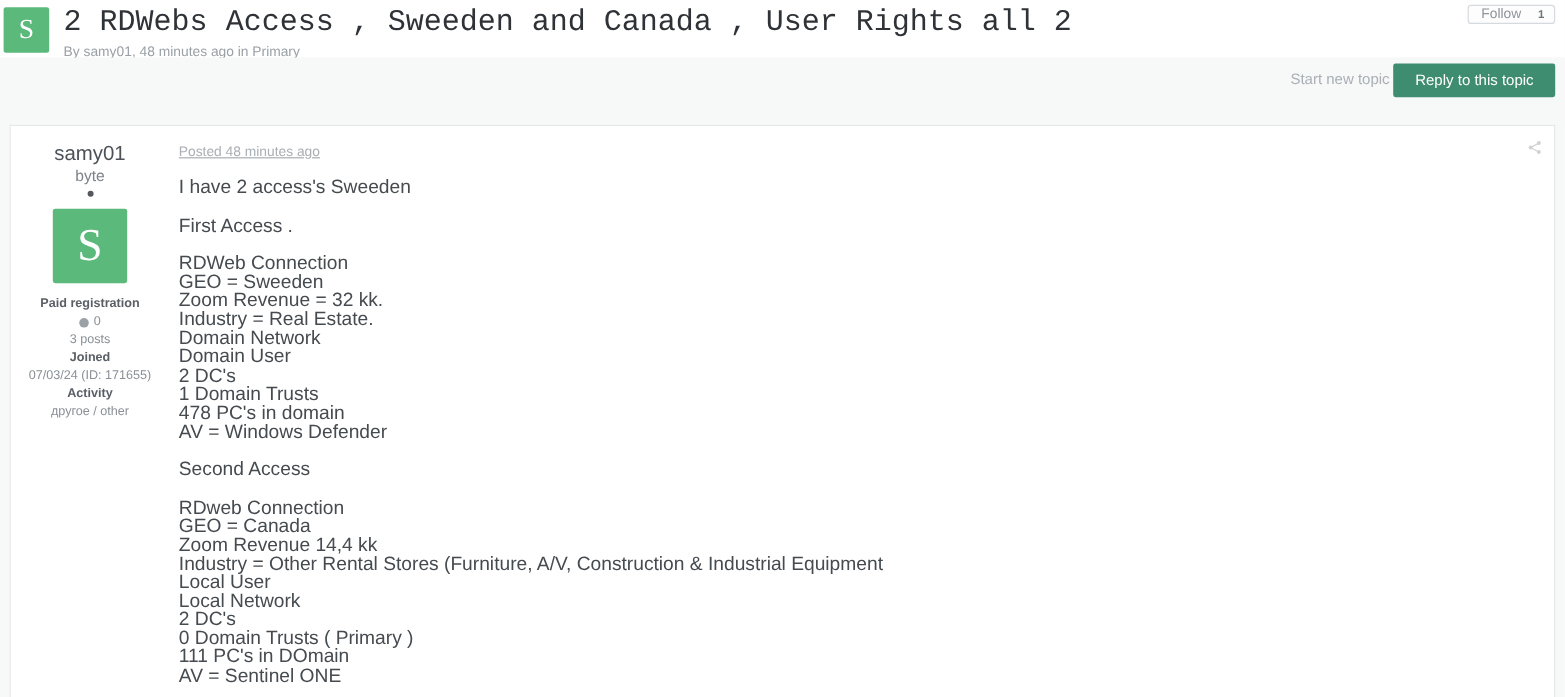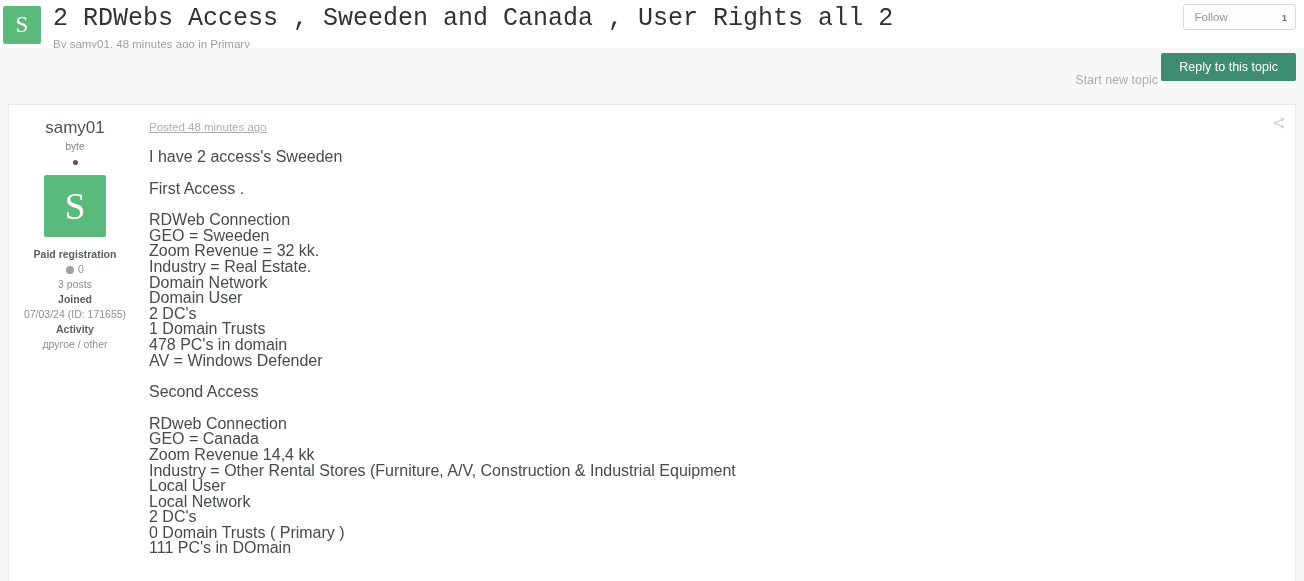--- a/index.html
+++ b/index.html
@@ -65,29 +65,28 @@
     color: #9aa0a6;
     text-decoration: none;
   }
 
   .follow-btn {
     position: absolute;
     top: 4px;
     right: 8px;
     display: flex;
     align-items: center;
-    height: 26px;
+    height: 16px;
     border: 1px solid #d6dade;
     border-radius: 3px;
     background: #fdfdfd;
     box-sizing: border-box;
     padding: 0 8px 0 10px;
     min-width: 72px;
     justify-content: space-between;
-    gap: 40px;
   }
   .follow-btn .fb-label {
     font-size: 11.5px;
     color: #8f959b;
   }
   .follow-btn .fb-count {
     font-size: 9.5px;
     color: #6e747a;
     font-weight: bold;
     margin-left: 14px;
@@ -95,21 +94,21 @@
 
   
   .action-bar {
     position: relative;
     height: 56px;
     background: #f7f8f8;
   }
   .start-topic {
     position: absolute;
     right: 146px;
-    top: 20px;
+    top: 6px;
     font-size: 12.5px;
     color: #aab0b6;
     line-height: 24px;
   }
   .reply-btn {
     position: absolute;
     right: 8px;
     top: 5px;
     height: 28px;
     line-height: 28px;
@@ -143,21 +142,21 @@
     text-align: center;
     box-sizing: border-box;
   }
   .author-name {
     font-size: 17px;
     color: #4c5257;
     font-weight: 400;
     line-height: 22px;
   }
   .author-rank {
-    font-size: 10px;
+    font-size: 13px;
     color: #7d8389;
     line-height: 14px;
     margin-top: 1px;
   }
   .rank-pips {
     margin-top: 2px;
     line-height: 8px;
   }
   .pip {
     display: inline-block;
@@ -339,16 +338,17 @@
       <p class="block">
           <span class="line">RDweb Connection</span>
           <span class="line">GEO = Canada</span>
           <span class="line">Zoom Revenue 14,4 kk</span>
           <span class="line">Industry = Other Rental Stores (Furniture, A/V, Construction &amp; Industrial Equipment</span>
           <span class="line">Local User</span>
           <span class="line">Local Network</span>
           <span class="line">2 DC's</span>
           <span class="line">0 Domain Trusts ( Primary )</span>
           <span class="line">111 PC's in DOmain</span>
+          <span class="line">AV = Sentinel ONE</span>
         </p>
     </div>
   </div>
 </div>
 
 </body></html>

